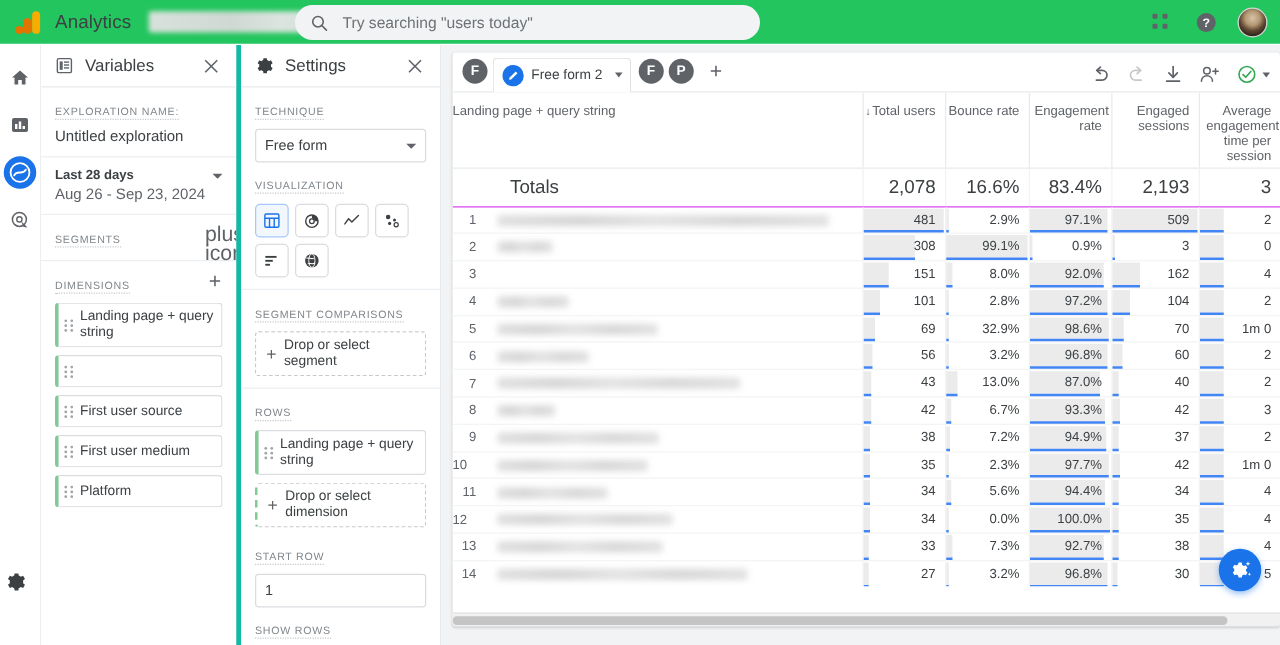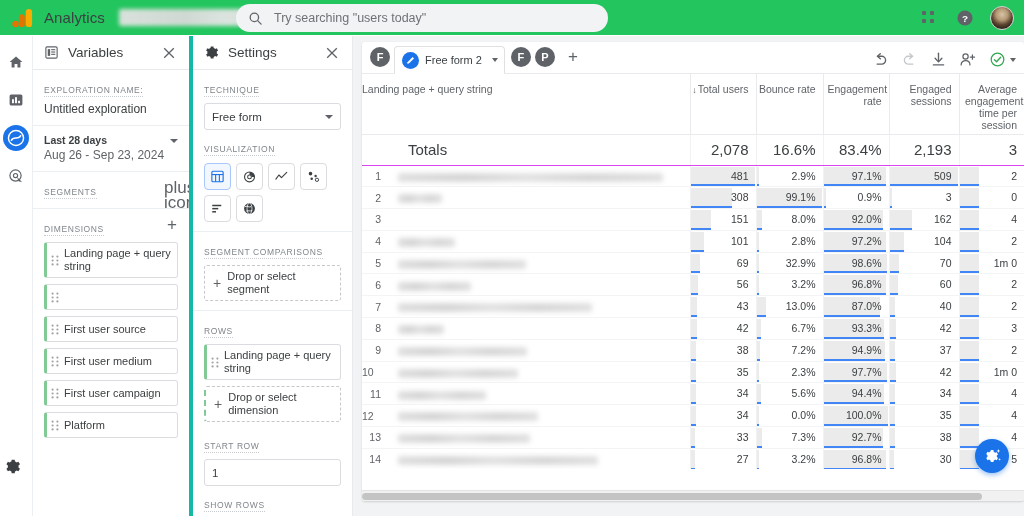--- a/index.html
+++ b/index.html
@@ -375,33 +375,20 @@
           <g fill="#80868b">
               <circle cx="1.6" cy="1.6" r="1.1"></circle>
               <circle cx="6.4" cy="1.6" r="1.1"></circle>
           <circle cx="1.6" cy="5.5" r="1.1"></circle>
               <circle cx="6.4" cy="5.5" r="1.1"></circle>
           <circle cx="1.6" cy="9.4" r="1.1"></circle>
               <circle cx="6.4" cy="9.4" r="1.1"></circle>
             </g>
         </svg>
         <span class="ctxt">First user medium</span>
-      </div>
-      <div class="chip dim">
-        <svg class="grip" width="8" height="11" viewBox="0 0 8 11">
-          <g fill="#80868b">
-              <circle cx="1.6" cy="1.6" r="1.1"></circle>
-              <circle cx="6.4" cy="1.6" r="1.1"></circle>
-          <circle cx="1.6" cy="5.5" r="1.1"></circle>
-              <circle cx="6.4" cy="5.5" r="1.1"></circle>
-          <circle cx="1.6" cy="9.4" r="1.1"></circle>
-              <circle cx="6.4" cy="9.4" r="1.1"></circle>
-            </g>
-        </svg>
-        <span class="ctxt">First user campaign</span>
       </div>
       <div class="chip dim">
         <svg class="grip" width="8" height="11" viewBox="0 0 8 11">
           <g fill="#80868b">
               <circle cx="1.6" cy="1.6" r="1.1"></circle>
               <circle cx="6.4" cy="1.6" r="1.1"></circle>
           <circle cx="1.6" cy="5.5" r="1.1"></circle>
               <circle cx="6.4" cy="5.5" r="1.1"></circle>
           <circle cx="1.6" cy="9.4" r="1.1"></circle>
               <circle cx="6.4" cy="9.4" r="1.1"></circle>

